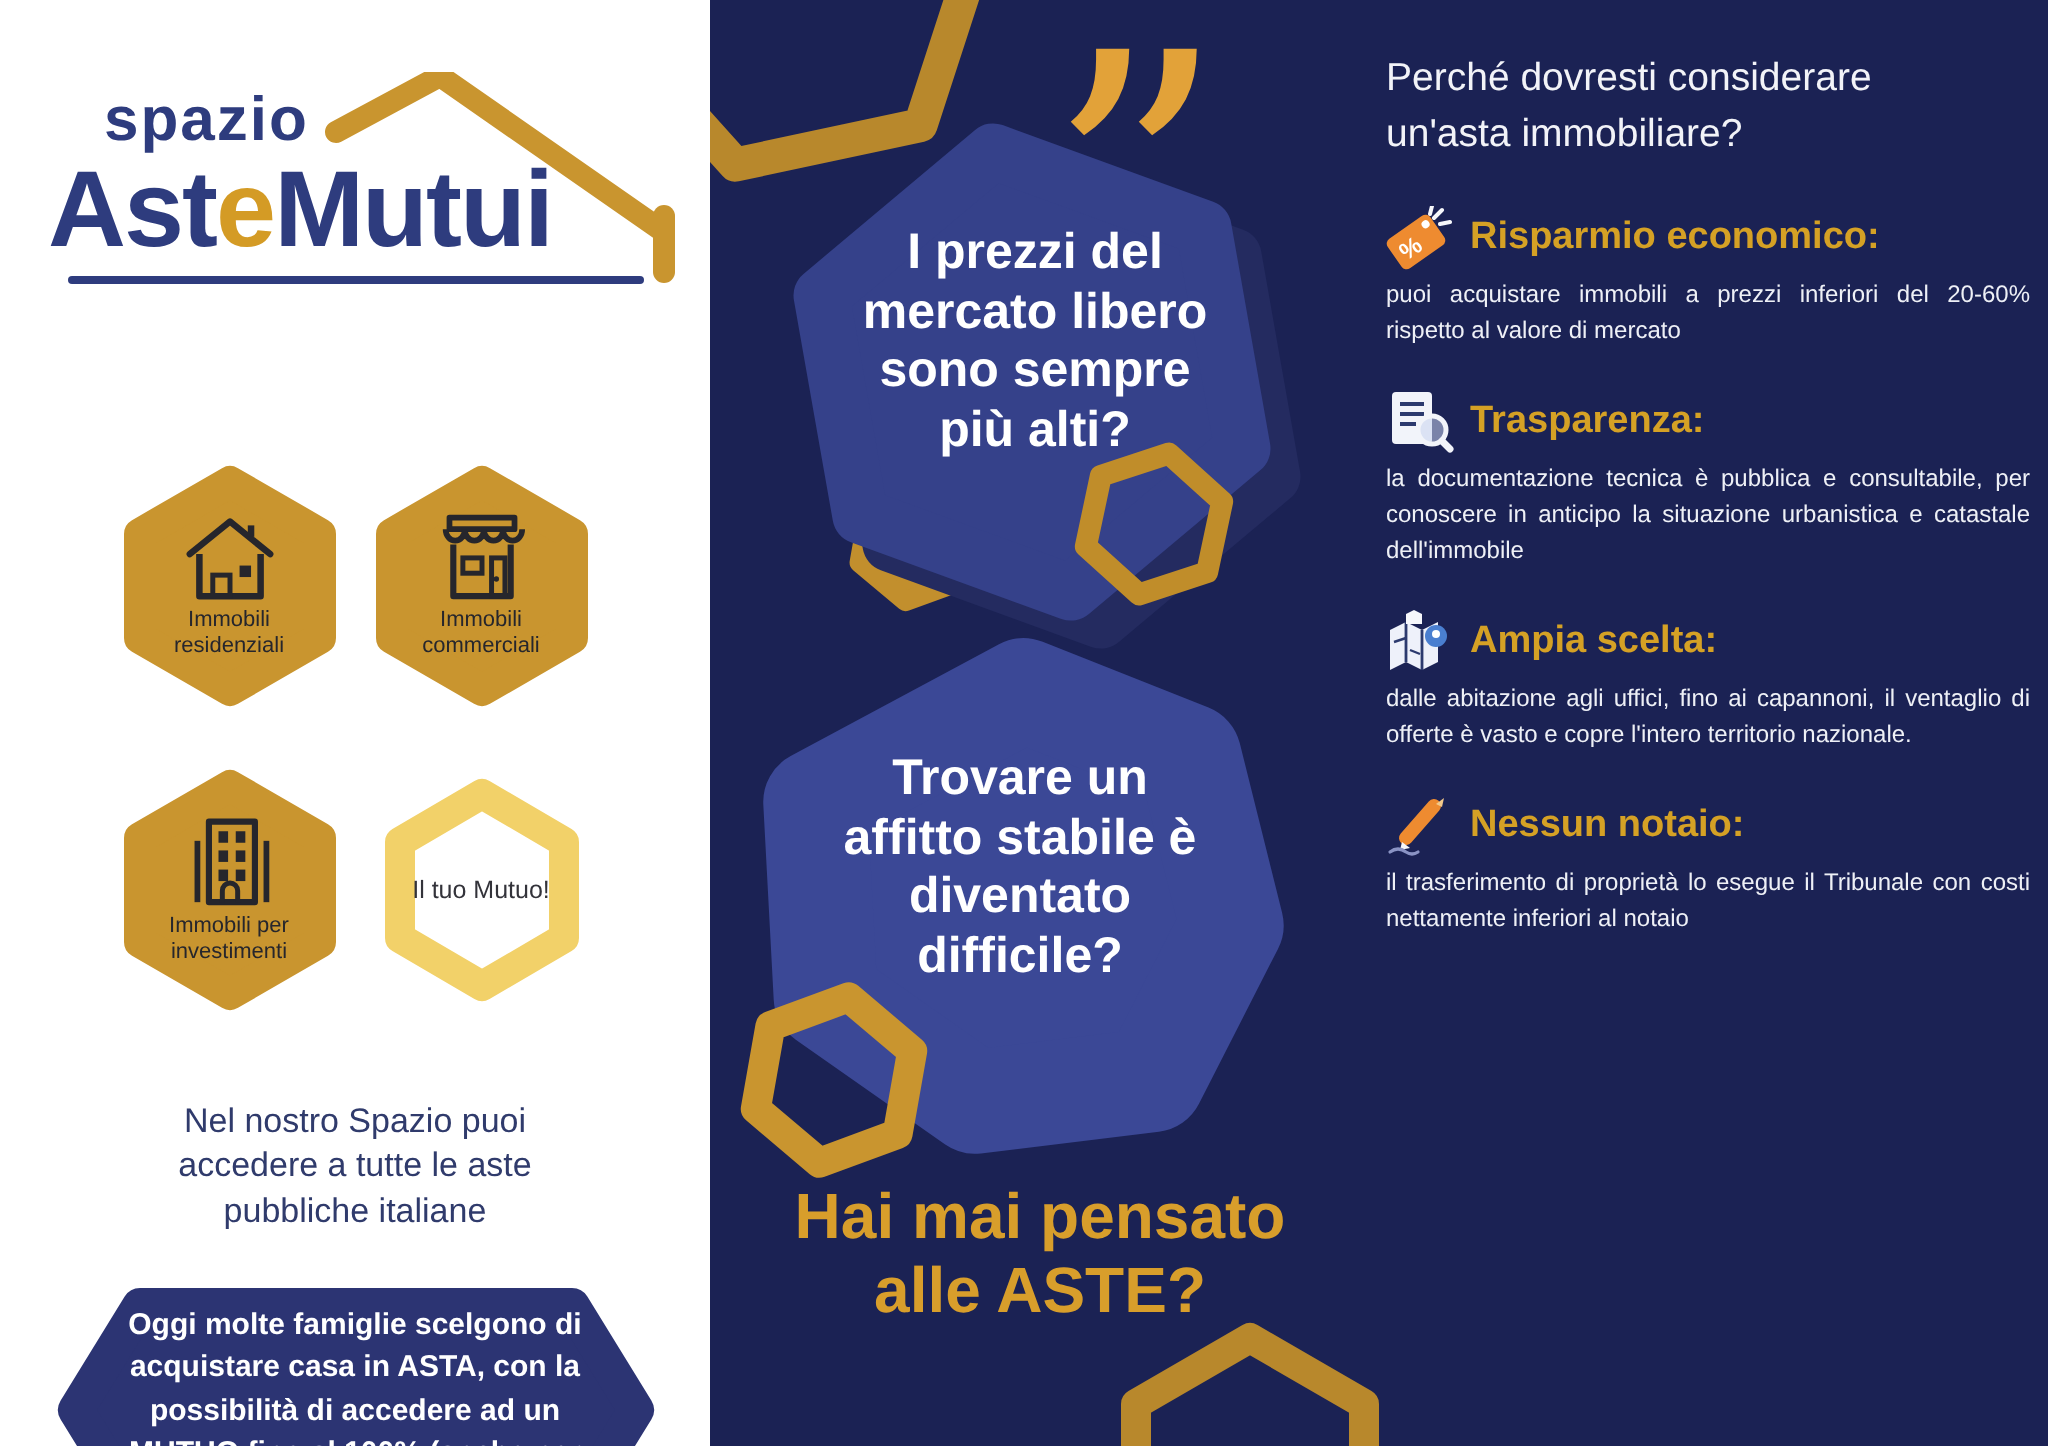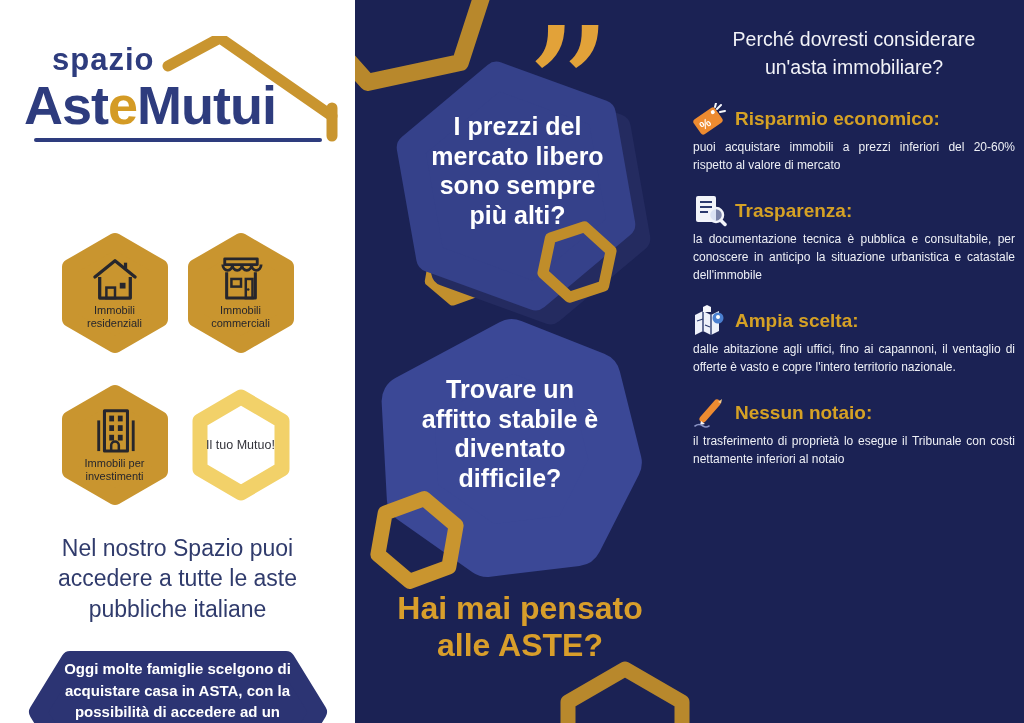--- a/index.html
+++ b/index.html
@@ -18,40 +18,40 @@
   .tagline { text-align:center; font-size:21px; color:#33406e; font-weight:bold; }
   .tagline .mid { font-weight:normal; color:#44517f; }
 
   .hex-grid { margin-top:30px; display:grid; grid-template-columns:118px 118px; column-gap:8px; row-gap:30px; justify-content:center; }
   .hex-cell { position:relative; width:118px; height:122px; }
   .hex-cell svg.hexbg { position:absolute; left:0; top:0; }
   .hex-content { position:absolute; left:0; top:0; width:100%; height:100%; display:flex; flex-direction:column; align-items:center; justify-content:center; gap:4px; }
   .hex-label { font-size:11px; line-height:1.2; color:#26262c; text-align:center; white-space:pre-line; font-weight:500; }
   .hex-label-mutuo { font-size:12.5px; color:#33333a; text-align:right; }
 
-  .intro-text { margin-top:27px; text-align:center; font-size:23px; line-height:1.32; color:#303b6c; white-space:pre-line; }
+  .intro-text { margin-top:44px; text-align:center; font-size:17px; line-height:1.32; color:#303b6c; white-space:pre-line; }
 
   .badge-wrap { position:relative; width:300px; height:124px; margin:26px auto 0 auto; }
   .badge-wrap svg { position:absolute; left:0; top:0; }
   .badge-text { position:absolute; left:10px; top:0; width:280px; height:100%; display:flex; align-items:center; justify-content:center;
                 color:#ffffff; font-weight:bold; font-size:15px; line-height:1.43; text-align:center; white-space:pre-line; }
 
   
   .navy-panel { position:absolute; left:355px; top:0; width:669px; height:723px; background:#1b2254; overflow:hidden; }
   .decor-svg { position:absolute; left:0; top:0; }
 
   .q-bubble { position:absolute; color:#ffffff; font-weight:bold; text-align:center; white-space:pre-line; }
   .q1 { left:30px; top:112px; width:265px; font-size:25px; line-height:1.18; }
   .q2 { left:25px; top:375px; width:260px; font-size:25px; line-height:1.18; }
   .cta-text { position:absolute; left:10px; top:590px; width:310px; text-align:center; color:#d89e2b;
               font-size:32px; font-weight:bold; line-height:1.16; white-space:pre-line; }
 
   
   .right-col { position:absolute; left:338px; top:26px; width:322px; }
-  .right-heading { color:#f2f3f8; font-size:19.5px; line-height:1.42; text-align:center; white-space:pre-line; margin-bottom:22px; }
+  .right-heading { color:#f2f3f8; font-size:19.5px; line-height:1.42; text-align:left; white-space:pre-line; margin-bottom:22px; }
   .benefit { margin-bottom:21px; }
   .benefit-head { display:flex; align-items:center; gap:8px; margin-bottom:3px; }
   .benefit-title { color:#d5a125; font-size:19px; font-weight:bold; }
   .benefit-body { color:#eef0f6; font-size:12px; line-height:1.5; text-align:justify; }
   .benefit-icon { flex:0 0 auto; width:34px; height:32px; display:flex; align-items:center; justify-content:center; }
 </style>
 </head>
 <body>
 
 <div class="page">

